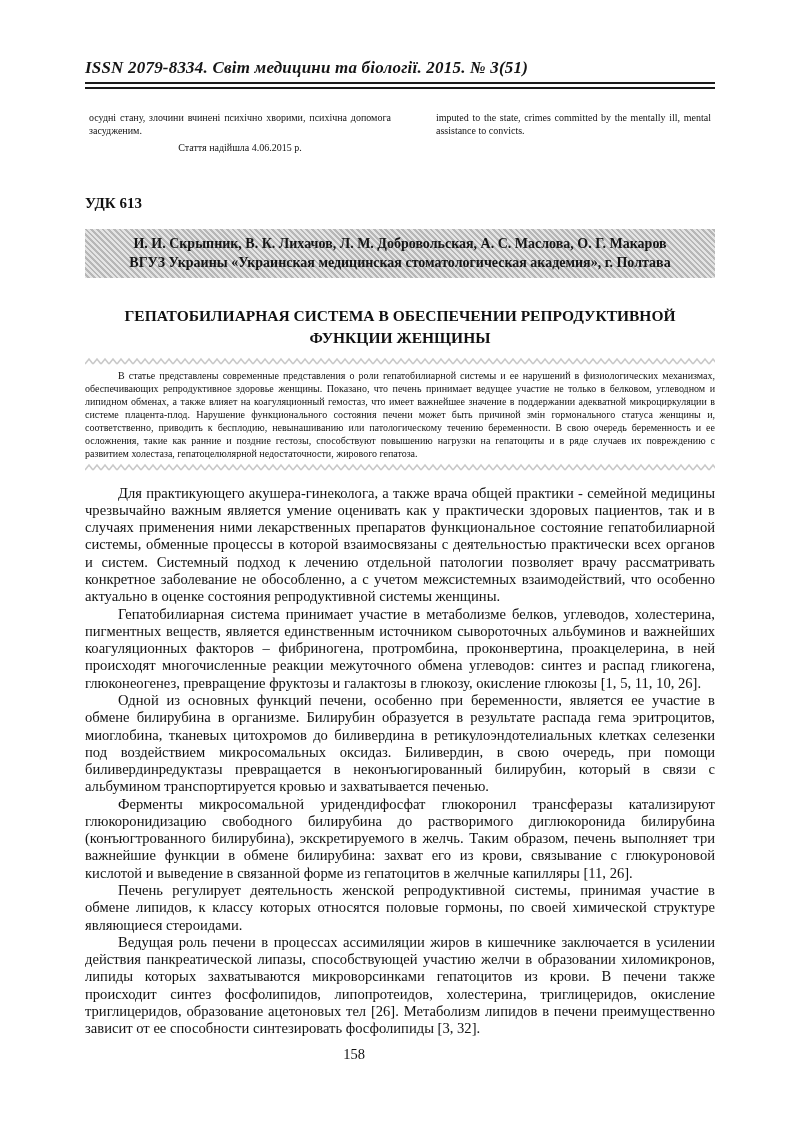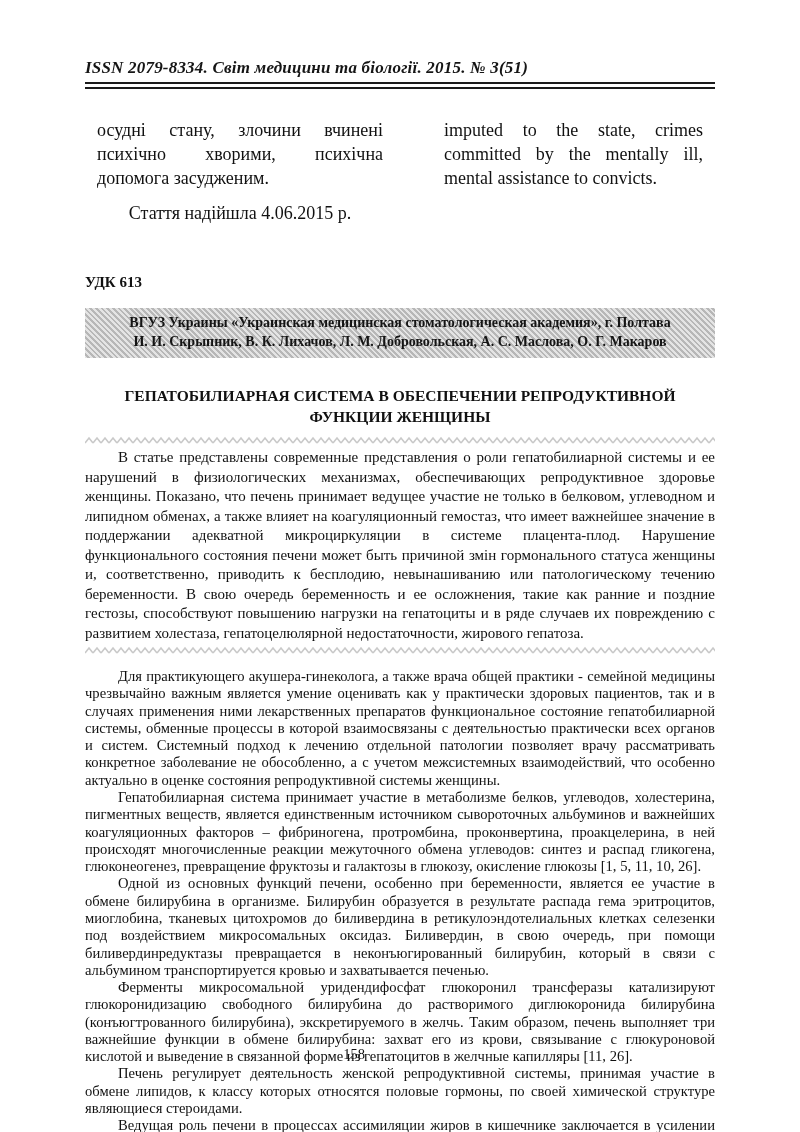--- a/index.html
+++ b/index.html
@@ -22,21 +22,21 @@
     margin-top: 4px; height: 3px;
     border-top: 2.5px solid #1b1b1b;
     border-bottom: 2px solid #1b1b1b;
   }
 
   
   .two-col { display: flex; gap: 37px; margin-top: 18px; }
   .two-col .col-left  { width: 310px; }
   .two-col .col-right { width: 283px; }
   .two-col p {
-    margin: 12px; font-size: 18px; line-height: 1.32; text-align: justify;
+    margin: 4px; font-size: 10px; line-height: 1.32; text-align: justify;
   }
   .received { text-align: center !important; margin-top: 2px !important; }
 
   
   .udc { margin-top: 36px; font-size: 15px; font-weight: bold; }
   .authors-strip {
     margin-top: 17px;
     padding: 5px 10px 6px;
     text-align: center;
     font-weight: bold;
@@ -56,21 +56,21 @@
     text-align: center;
     line-height: 1.4;
     max-width: 620px;
   }
 
   .zigzag { display: block; margin: 0; }
 
   
   .abstract { margin-top: 3px; margin-bottom: 3px; }
   .abstract p {
-    margin: 0; font-size: 15px; line-height: 1.3;
+    margin: 0; font-size: 10px; line-height: 1.3;
     text-align: justify; text-indent: 33px;
   }
   .keywords-label { font-weight: bold; }
 
   
   .body-text { margin-top: 13px; }
   .body-text p {
     margin: 0; font-size: 14.6px; line-height: 1.185;
     text-align: justify; text-indent: 33px;
   }
@@ -98,22 +98,22 @@
       <p class="received">Стаття надійшла 4.06.2015 р.</p>
     </div>
     <div class="col-right">
       <p>imputed to the state, crimes committed by the mentally ill, mental assistance to convicts.</p>
     </div>
   </section>
 
   <div class="udc">УДК 613</div>
 
   <div class="authors-strip">
+    <div>И. И. Скрыпник, В. К. Лихачов, Л. М. Добровольская, А. С. Маслова, О. Г. Макаров</div>
     <div>ВГУЗ Украины «Украинская медицинская стоматологическая академия», г. Полтава</div>
-    <div>И. И. Скрыпник, В. К. Лихачов, Л. М. Добровольская, А. С. Маслова, О. Г. Макаров</div>
   </div>
 
   <h1 class="article-title">ГЕПАТОБИЛИАРНАЯ СИСТЕМА В ОБЕСПЕЧЕНИИ РЕПРОДУКТИВНОЙ ФУНКЦИИ ЖЕНЩИНЫ</h1>
 
   <svg class="zigzag" width="630" height="9" aria-hidden="true">
     <defs>
       <pattern id="zz1" width="8" height="9" patternUnits="userSpaceOnUse">
         <path d="M0,7 L4,2 L8,7" fill="none" stroke="#c9c9c9" stroke-width="1.6"></path>
       </pattern>
     </defs>

